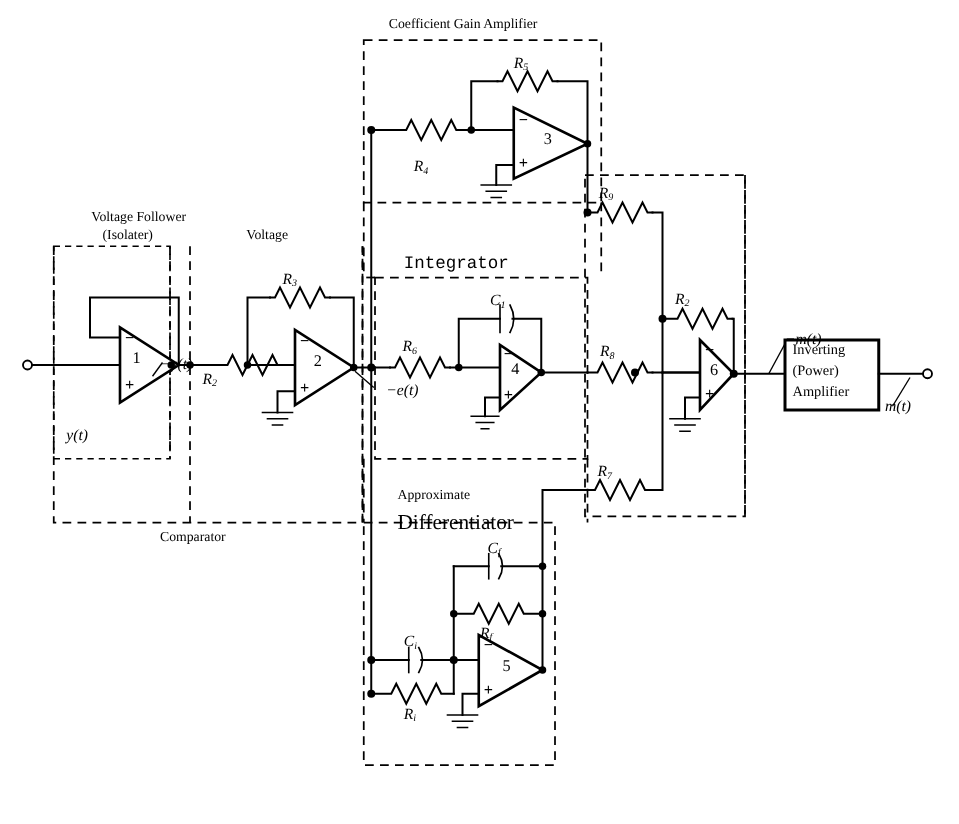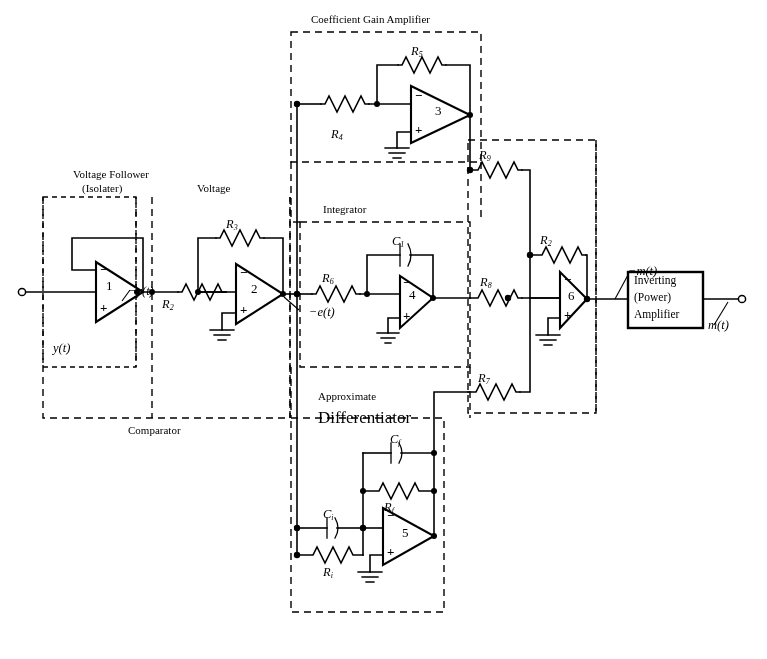--- a/index.html
+++ b/index.html
@@ -176,21 +176,21 @@
   <circle class="term" cx="742" cy="299" r="3.6"></circle>
   <path class="ptr" d="M728 302 L714 325"></path>
 
 </svg>
 
 <div class="lbl" style="left:73px;top:168px;font-size:11px;">Voltage Follower</div>
 <div class="lbl" style="left:82px;top:182px;font-size:11px;">(Isolater)</div>
 <div class="lbl" style="left:197px;top:182px;font-size:11px;">Voltage</div>
 <div class="lbl" style="left:128px;top:424px;font-size:11px;">Comparator</div>
 <div class="lbl" style="left:311px;top:13px;font-size:11px;">Coefficient Gain Amplifier</div>
-<div class="lbl" style="left:323px;top:203px;font-size:11px;">Integrator</div>
+<div class="lbl" style="left:323px;top:203px;font-size:14px;font-family:Liberation Mono, monospace;">Integrator</div>
 <div class="lbl" style="left:318px;top:390px;font-size:11px;">Approximate</div>
 <div class="lbl" style="left:318px;top:408px;font-size:17px;">Differentiator</div>
 
 <div class="lbl" style="left:106px;top:278px;font-size:13px;">1</div>
 <div class="lbl" style="left:251px;top:281px;font-size:13px;">2</div>
 <div class="lbl" style="left:435px;top:103px;font-size:13px;">3</div>
 <div class="lbl" style="left:409px;top:287px;font-size:13px;">4</div>
 <div class="lbl" style="left:402px;top:525px;font-size:13px;">5</div>
 <div class="lbl" style="left:568px;top:288px;font-size:13px;">6</div>
 

